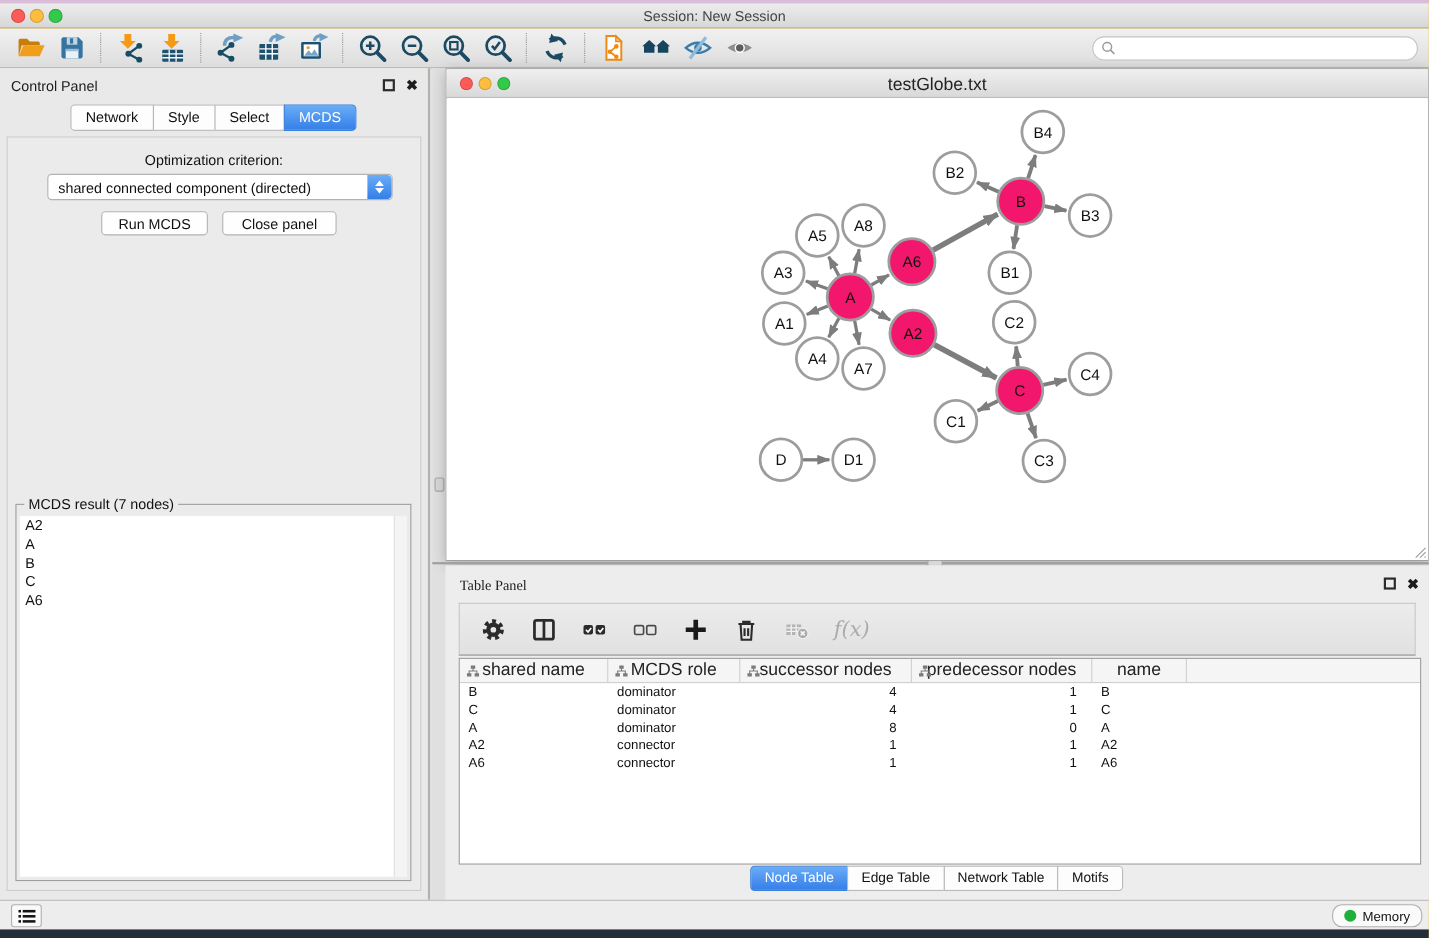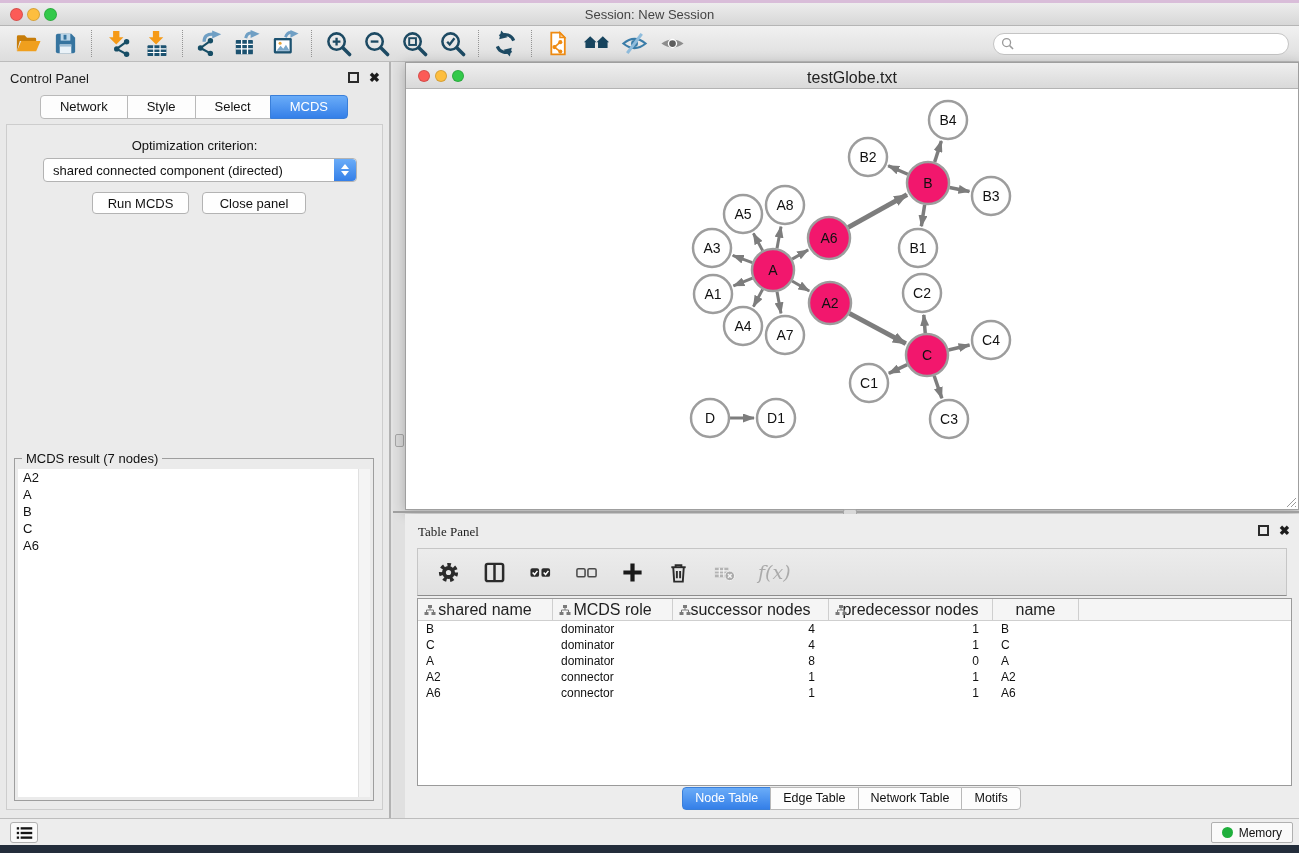--- a/index.html
+++ b/index.html
@@ -35,21 +35,21 @@
   
   .main { position:absolute; top:62px; left:0; right:0; bottom:35px; background:#e3e3e3; }
 
   
   .control-panel { position:absolute; left:0; top:0; bottom:0; width:391px;
     background:#e9e9e9; border-right:2px solid #b2b2b2; }
   .cp-title { position:absolute; left:10px; top:9px; font-size:13px; color:#1c1c1c; }
   .float-btn { position:absolute; width:11px; height:11px; border:2px solid #2b2b2b; background:none; cursor:pointer; }
   .close-btn { position:absolute; font-size:13px; font-weight:bold; color:#1c1c1c; background:none; border:none; cursor:pointer; line-height:1; }
   .cp-tabs { position:absolute; top:33px; left:0; right:0; display:flex; justify-content:center; }
-  .tab { font-size:13px; padding:3px 19px 4px; background:#fdfdfd; border:1px solid #b9b9b9;
+  .tab { font-size:13px; padding:3px 13px 4px; background:#fdfdfd; border:1px solid #b9b9b9;
     margin-left:-1px; color:#111; cursor:pointer; }
   .tab.first { border-radius:4px 0 0 4px; }
   .tab.last  { border-radius:0 4px 4px 0; }
   .tab.active { background:linear-gradient(#6aacf8,#347fe8); border-color:#3a7fd9; color:#fff; }
   .cp-content { position:absolute; top:62px; left:6px; right:6px; bottom:8px;
     background:#ebebeb; border:1px solid #cdcdcd; }
   .opt-label { position:absolute; top:13px; left:0; right:0; text-align:center; font-size:13px; color:#111; }
   .dropdown { position:absolute; top:33px; left:36px; width:314px; height:24px; background:#fff;
     border:1px solid #b3b3b3; border-radius:4px; cursor:pointer; }
   .dropdown .dd-text { position:absolute; left:9px; top:4px; font-size:13px; color:#111; white-space:nowrap; }
@@ -109,21 +109,21 @@
   .td.r { padding-right:14px; text-align:right; }
   .tp-tabs { position:absolute; bottom:8px; left:0; right:0; display:flex; justify-content:center; }
   .tp-tabs .tab { font-size:12.5px; padding:3px 12px 4px; }
 
   
   .statusbar { position:absolute; bottom:8px; left:0; right:0; height:27px;
     background:#ededed; border-top:1px solid #bdbdbd; }
   .sb-list { position:absolute; left:10px; top:3px; width:28px; height:21px; background:#fafafa;
     border:1px solid #b0b0b0; border-radius:3px; display:flex; align-items:center; justify-content:center; cursor:pointer; }
   .sb-mem { position:absolute; right:6px; top:3px; height:21px; background:#fafafa;
-    border:1px solid #b0b0b0; border-radius:2px; display:flex; align-items:center; gap:6px;
+    border:1px solid #b0b0b0; border-radius:9px; display:flex; align-items:center; gap:6px;
     padding:0 10px; font-size:12px; color:#111; cursor:pointer; font-family:inherit; }
   .mem-dot { width:11px; height:11px; border-radius:50%; }
 </style>
 </head>
 <body>
 
 <div class="screen">
   <div class="top-accent"></div>
 
   <div class="titlebar">

